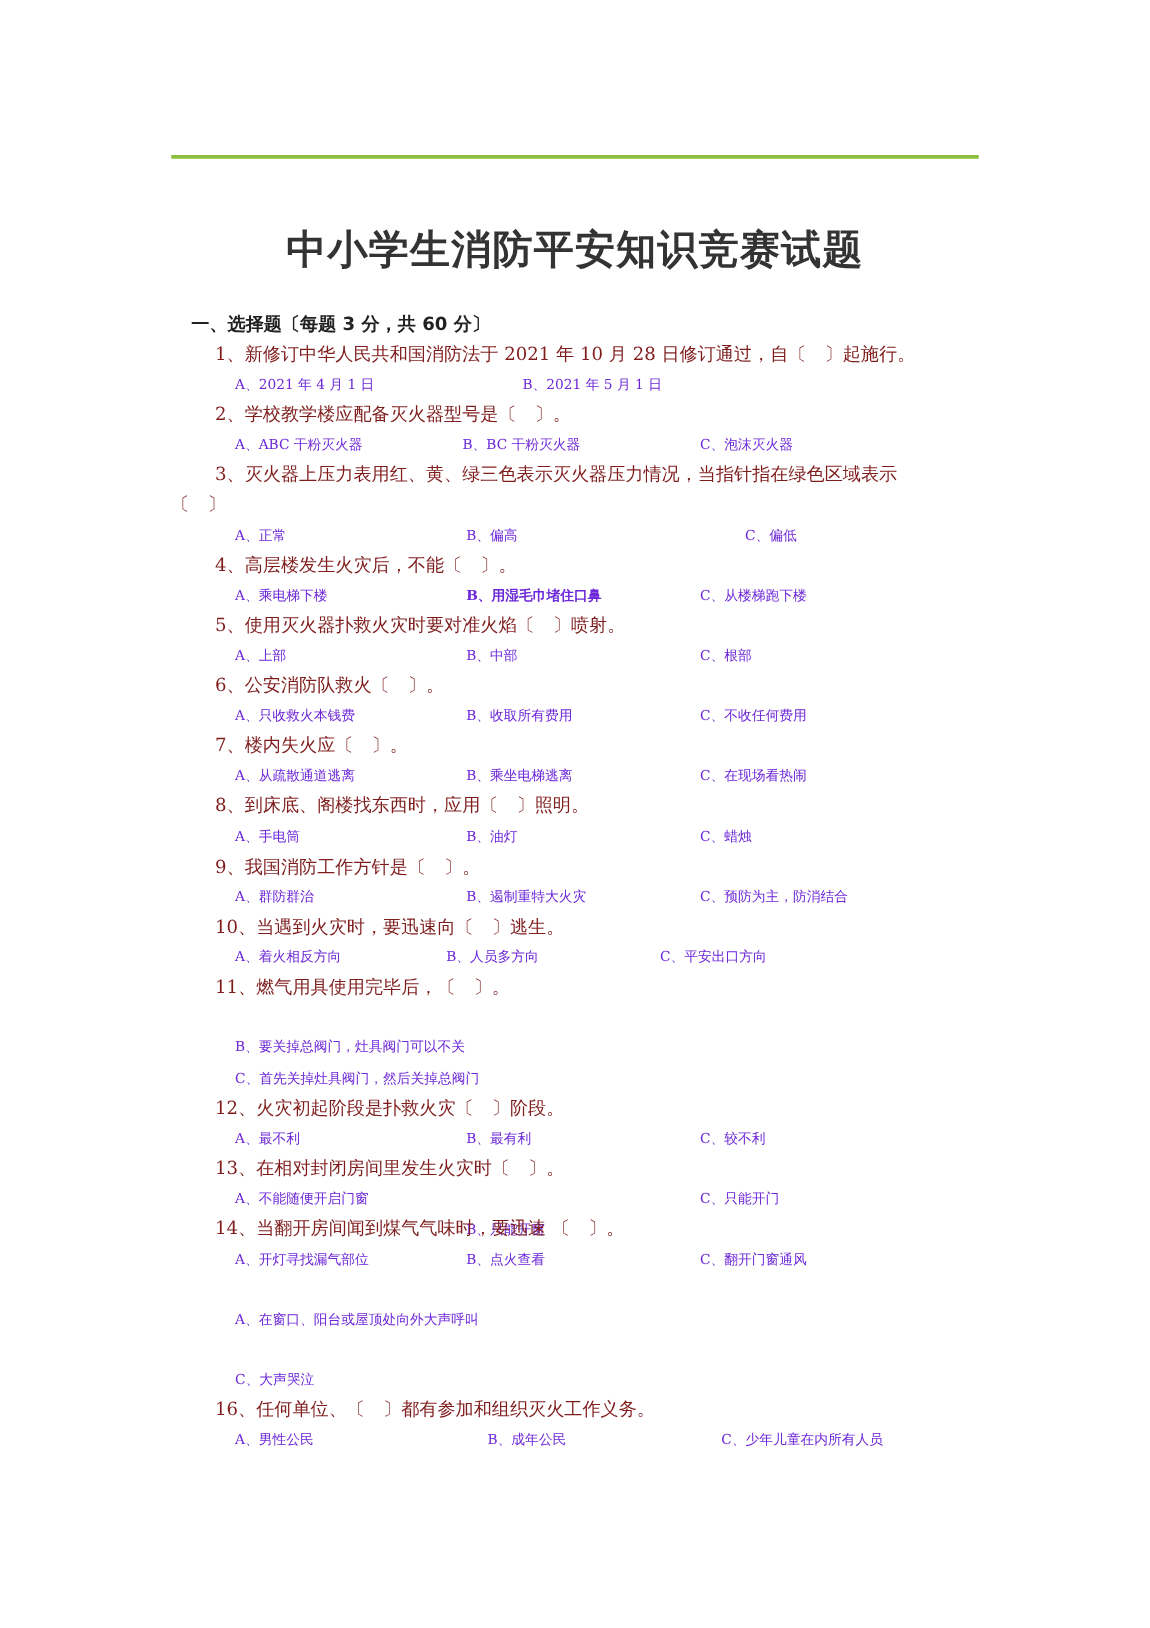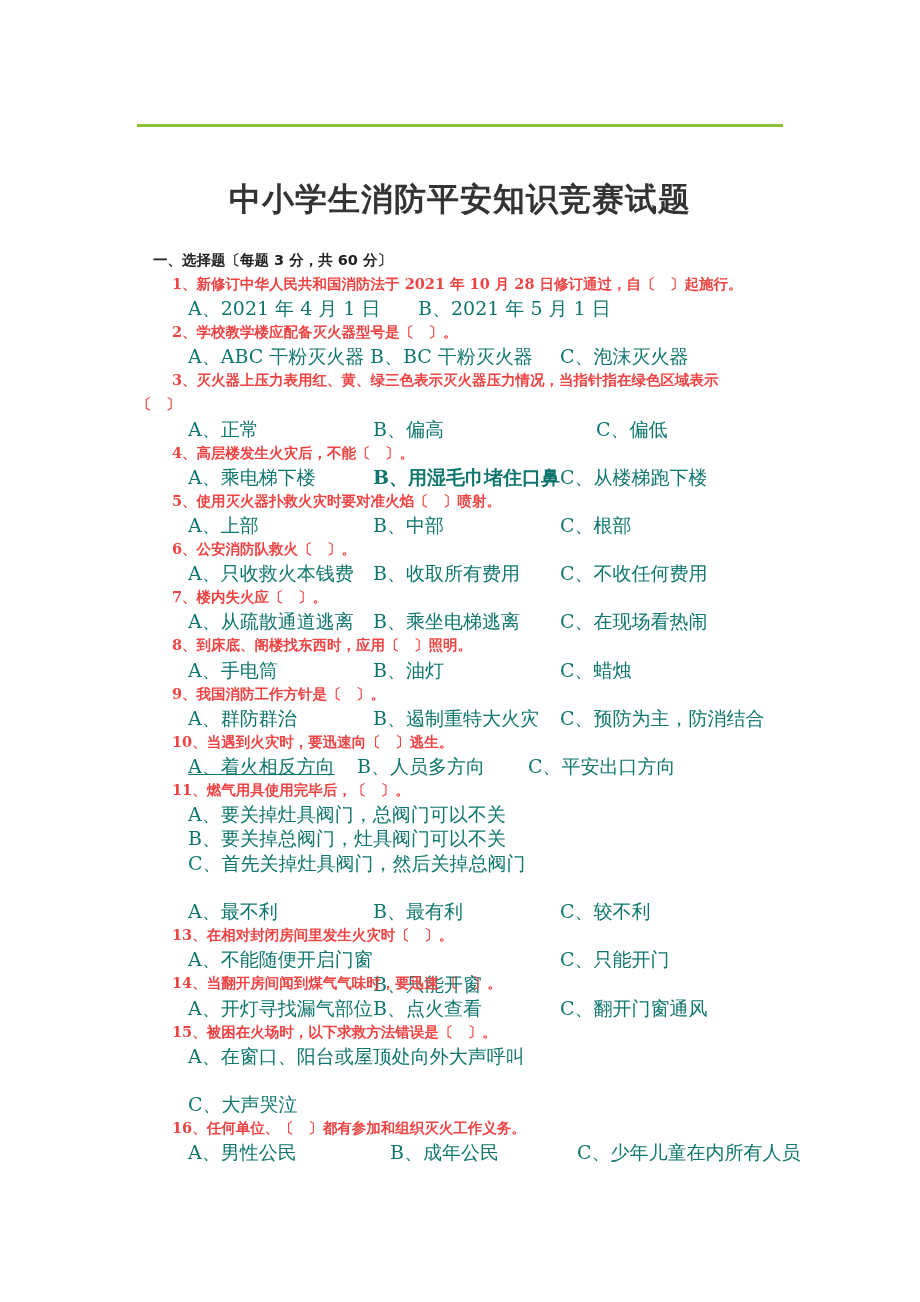--- a/index.html
+++ b/index.html
@@ -7,26 +7,26 @@
   .page { position: absolute; left: 0; top: 13px; width: 848px; height: 1302px; background: #ffffff; }
   .rule { position: absolute; left: 137px; top: 111px; width: 646px; height: 3px; background: #8dc03c; }
   .title {
     position: absolute; left: 0; top: 164px; width: 920px; text-align: center;
     font-family: "DejaVu Sans", "Liberation Sans", sans-serif;
     font-size: 32px; font-weight: bold; color: #333333; letter-spacing: 1px; line-height: 44px;
   }
   .line {
     position: absolute; white-space: nowrap;
     font-family: "DejaVu Serif", "Liberation Serif", serif;
-    font-size: 14.5px; color: #ef4444; line-height: 20px; font-weight: bold;
+    font-size: 14.5px; color: #7f1d1d; line-height: 20px;
   }
   .section { font-family: "DejaVu Sans", "Liberation Sans", sans-serif; font-weight: bold; font-size: 14.5px; color: #222; }
   .q { left: 172px; }
   .q-wrap { left: 137px; }
-  .opt { position: absolute; white-space: nowrap; font-family: "DejaVu Serif", "Liberation Serif", serif; font-size: 19px; color: #0f766e; line-height: 20px; }
+  .opt { position: absolute; white-space: nowrap; font-family: "DejaVu Serif", "Liberation Serif", serif; font-size: 11px; color: #6d28d9; line-height: 20px; }
 </style>
 </head>
 <body>
 
 <div class="page">
   <div class="rule"></div>
   <div class="title">中小学生消防平安知识竞赛试题</div>
 
   <div class="line section" style="left:137px; top:237px;margin-left:16px;">一、选择题〔每题 3 分，共 60 分〕</div>
 
@@ -69,44 +69,43 @@
   <div class="opt" style="left:188px; top:647px;">A、手电筒</div>
   <div class="opt" style="left:373px; top:647px;">B、油灯</div>
   <div class="opt" style="left:560px; top:647px;">C、蜡烛</div>
 
   <div class="line q" style="top:671px;">9、我国消防工作方针是〔　〕。</div>
   <div class="opt" style="left:188px; top:695px;">A、群防群治</div>
   <div class="opt" style="left:373px; top:695px;">B、遏制重特大火灾</div>
   <div class="opt" style="left:560px; top:695px;">C、预防为主，防消结合</div>
 
   <div class="line q" style="top:719px;">10、当遇到火灾时，要迅速向〔　〕逃生。</div>
-  <div class="opt" style="left:188px; top:743px;text-decoration:underline;">A、着火相反方向</div>
+  <div class="opt" style="left:188px; top:743px;">A、着火相反方向</div>
   <div class="opt" style="left:357px; top:743px;">B、人员多方向</div>
   <div class="opt" style="left:528px; top:743px;">C、平安出口方向</div>
 
   <div class="line q" style="top:767px;">11、燃气用具使用完毕后，〔　〕。</div>
-  <div class="opt" style="left:188px; top:791px;">A、要关掉灶具阀门，总阀门可以不关</div>
   <div class="opt" style="left:188px; top:815px;">B、要关掉总阀门，灶具阀门可以不关</div>
   <div class="opt" style="left:188px; top:840px;">C、首先关掉灶具阀门，然后关掉总阀门</div>
 
+  <div class="line q" style="top:864px;">12、火灾初起阶段是扑救火灾〔　〕阶段。</div>
   <div class="opt" style="left:188px; top:888px;">A、最不利</div>
   <div class="opt" style="left:373px; top:888px;">B、最有利</div>
   <div class="opt" style="left:560px; top:888px;">C、较不利</div>
 
   <div class="line q" style="top:912px;">13、在相对封闭房间里发生火灾时〔　〕。</div>
   <div class="opt" style="left:188px; top:936px;">A、不能随便开启门窗</div>
   <div class="opt" style="left:373px; top:936px;margin-top:25px;">B、只能开窗</div>
   <div class="opt" style="left:560px; top:936px;">C、只能开门</div>
 
   <div class="line q" style="top:960px;">14、当翻开房间闻到煤气气味时，要迅速 〔　〕。</div>
   <div class="opt" style="left:188px; top:985px;">A、开灯寻找漏气部位</div>
   <div class="opt" style="left:373px; top:985px;">B、点火查看</div>
   <div class="opt" style="left:560px; top:985px;">C、翻开门窗通风</div>
 
-  <div class="line q" style="top:1009px;">15、被困在火场时，以下求救方法错误是〔　〕。</div>
   <div class="opt" style="left:188px; top:1033px;">A、在窗口、阳台或屋顶处向外大声呼叫</div>
   <div class="opt" style="left:188px; top:1081px;">C、大声哭泣</div>
 
   <div class="line q" style="top:1105px;">16、任何单位、〔　〕都有参加和组织灭火工作义务。</div>
   <div class="opt" style="left:188px; top:1129px;">A、男性公民</div>
   <div class="opt" style="left:390px; top:1129px;">B、成年公民</div>
   <div class="opt" style="left:577px; top:1129px;">C、少年儿童在内所有人员</div>
 </div>
 
 </body></html>

